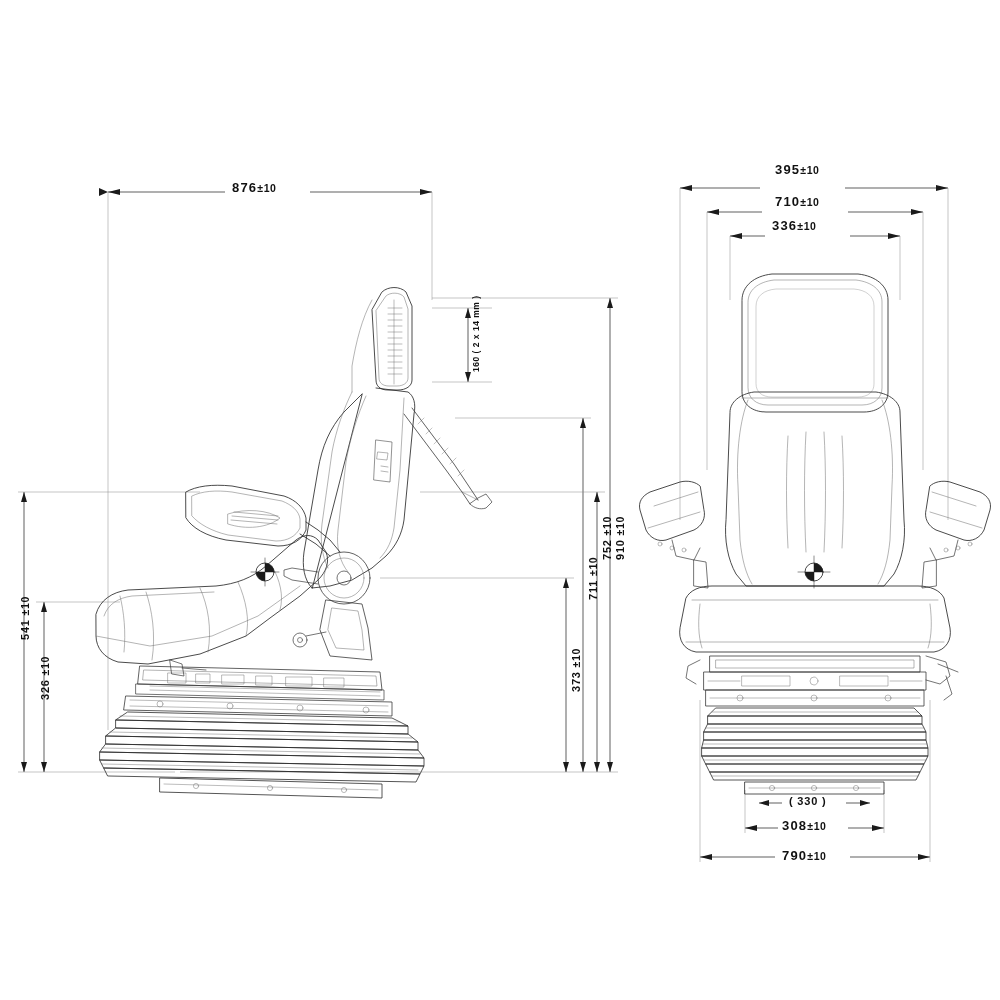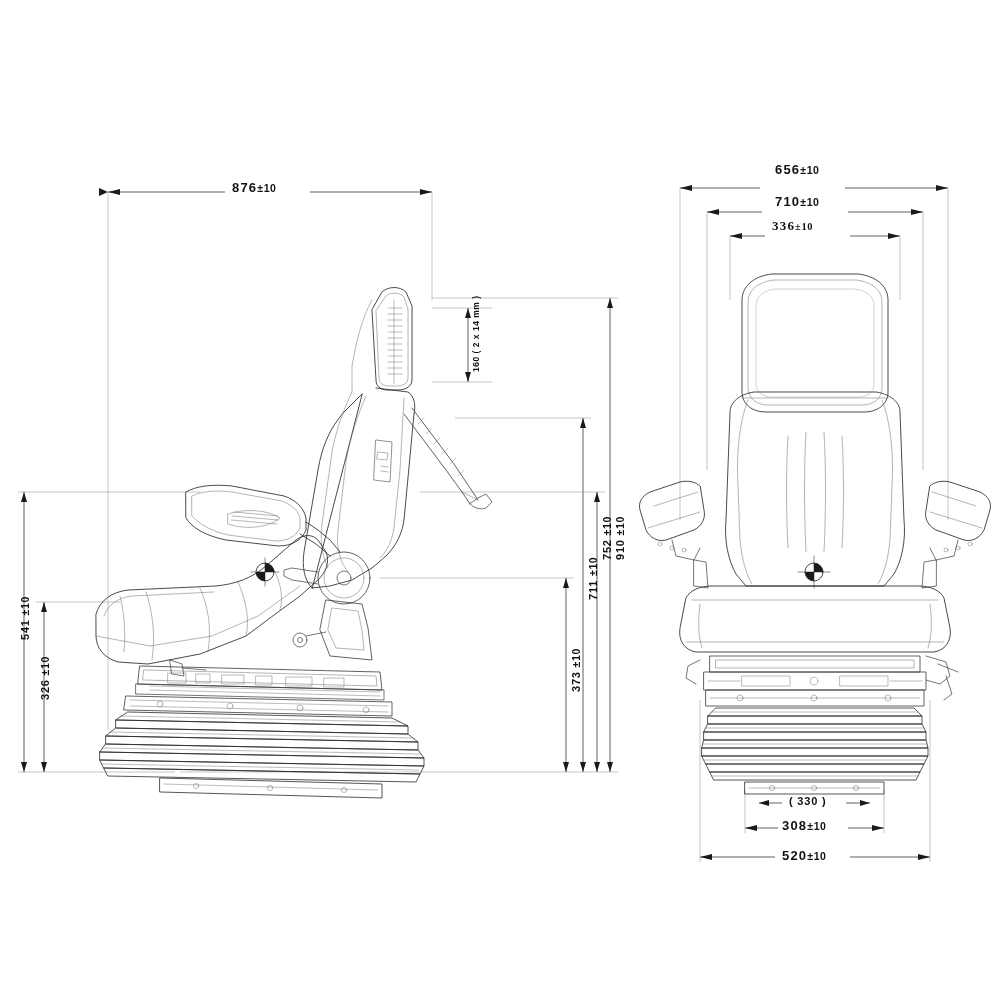--- a/index.html
+++ b/index.html
@@ -439,31 +439,31 @@
     <span>373</span>&nbsp;<span class="tol">±10</span>
   </div>
   <div class="dim small rot90" style="left:20px; top:640px;">
     <span>541</span>&nbsp;<span class="tol">±10</span>
   </div>
   <div class="dim small rot90" style="left:40px; top:700px;">
     <span>326</span>&nbsp;<span class="tol">±10</span>
   </div>
 
   <div class="dim" style="left:775px; top:163px;">
-    <span>656</span><span class="tol">±10</span>
+    <span>395</span><span class="tol">±10</span>
   </div>
   <div class="dim" style="left:775px; top:195px;">
     <span>710</span><span class="tol">±10</span>
   </div>
-  <div class="dim" style="left:772px; top:219px;font-family:Liberation Serif, serif;">
+  <div class="dim" style="left:772px; top:219px;">
     <span>336</span><span class="tol">±10</span>
   </div>
   <div class="dim small" style="left:789px; top:796px;">
     <span>( 330 )</span>
   </div>
   <div class="dim" style="left:782px; top:819px;">
     <span>308</span><span class="tol">±10</span>
   </div>
   <div class="dim" style="left:782px; top:849px;">
-    <span>520</span><span class="tol">±10</span>
+    <span>790</span><span class="tol">±10</span>
   </div>
 
 </div>
 
 </body></html>

